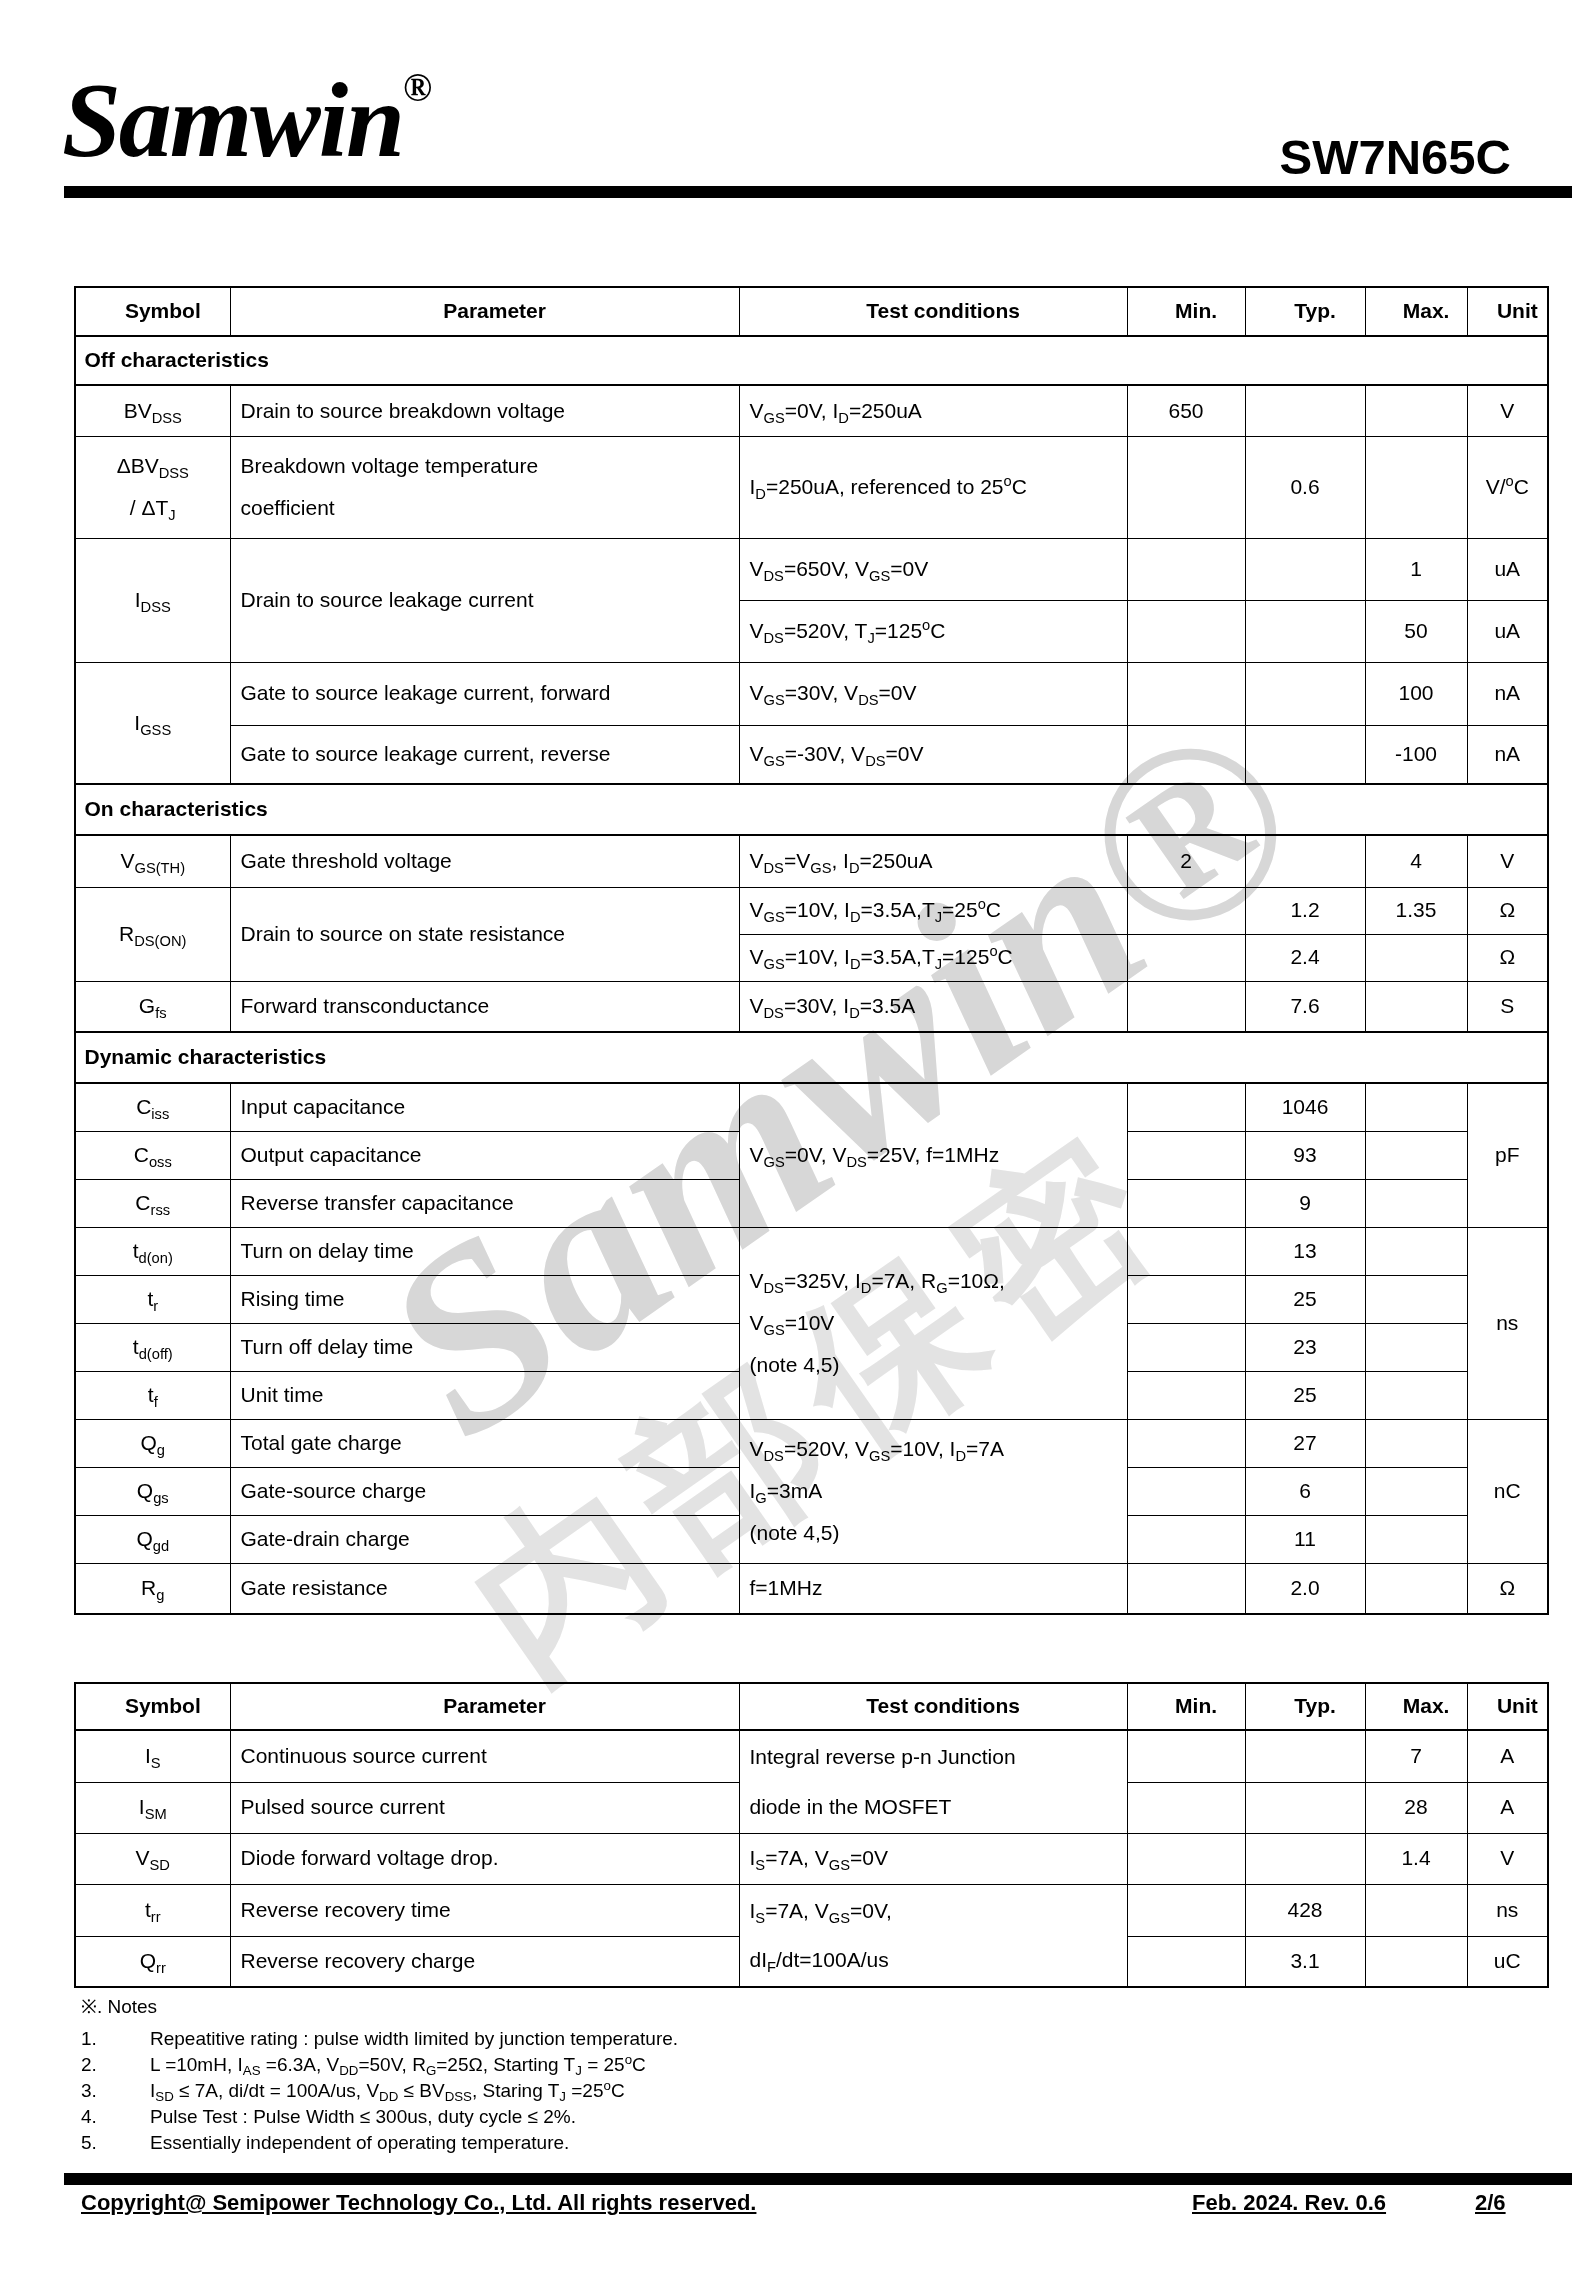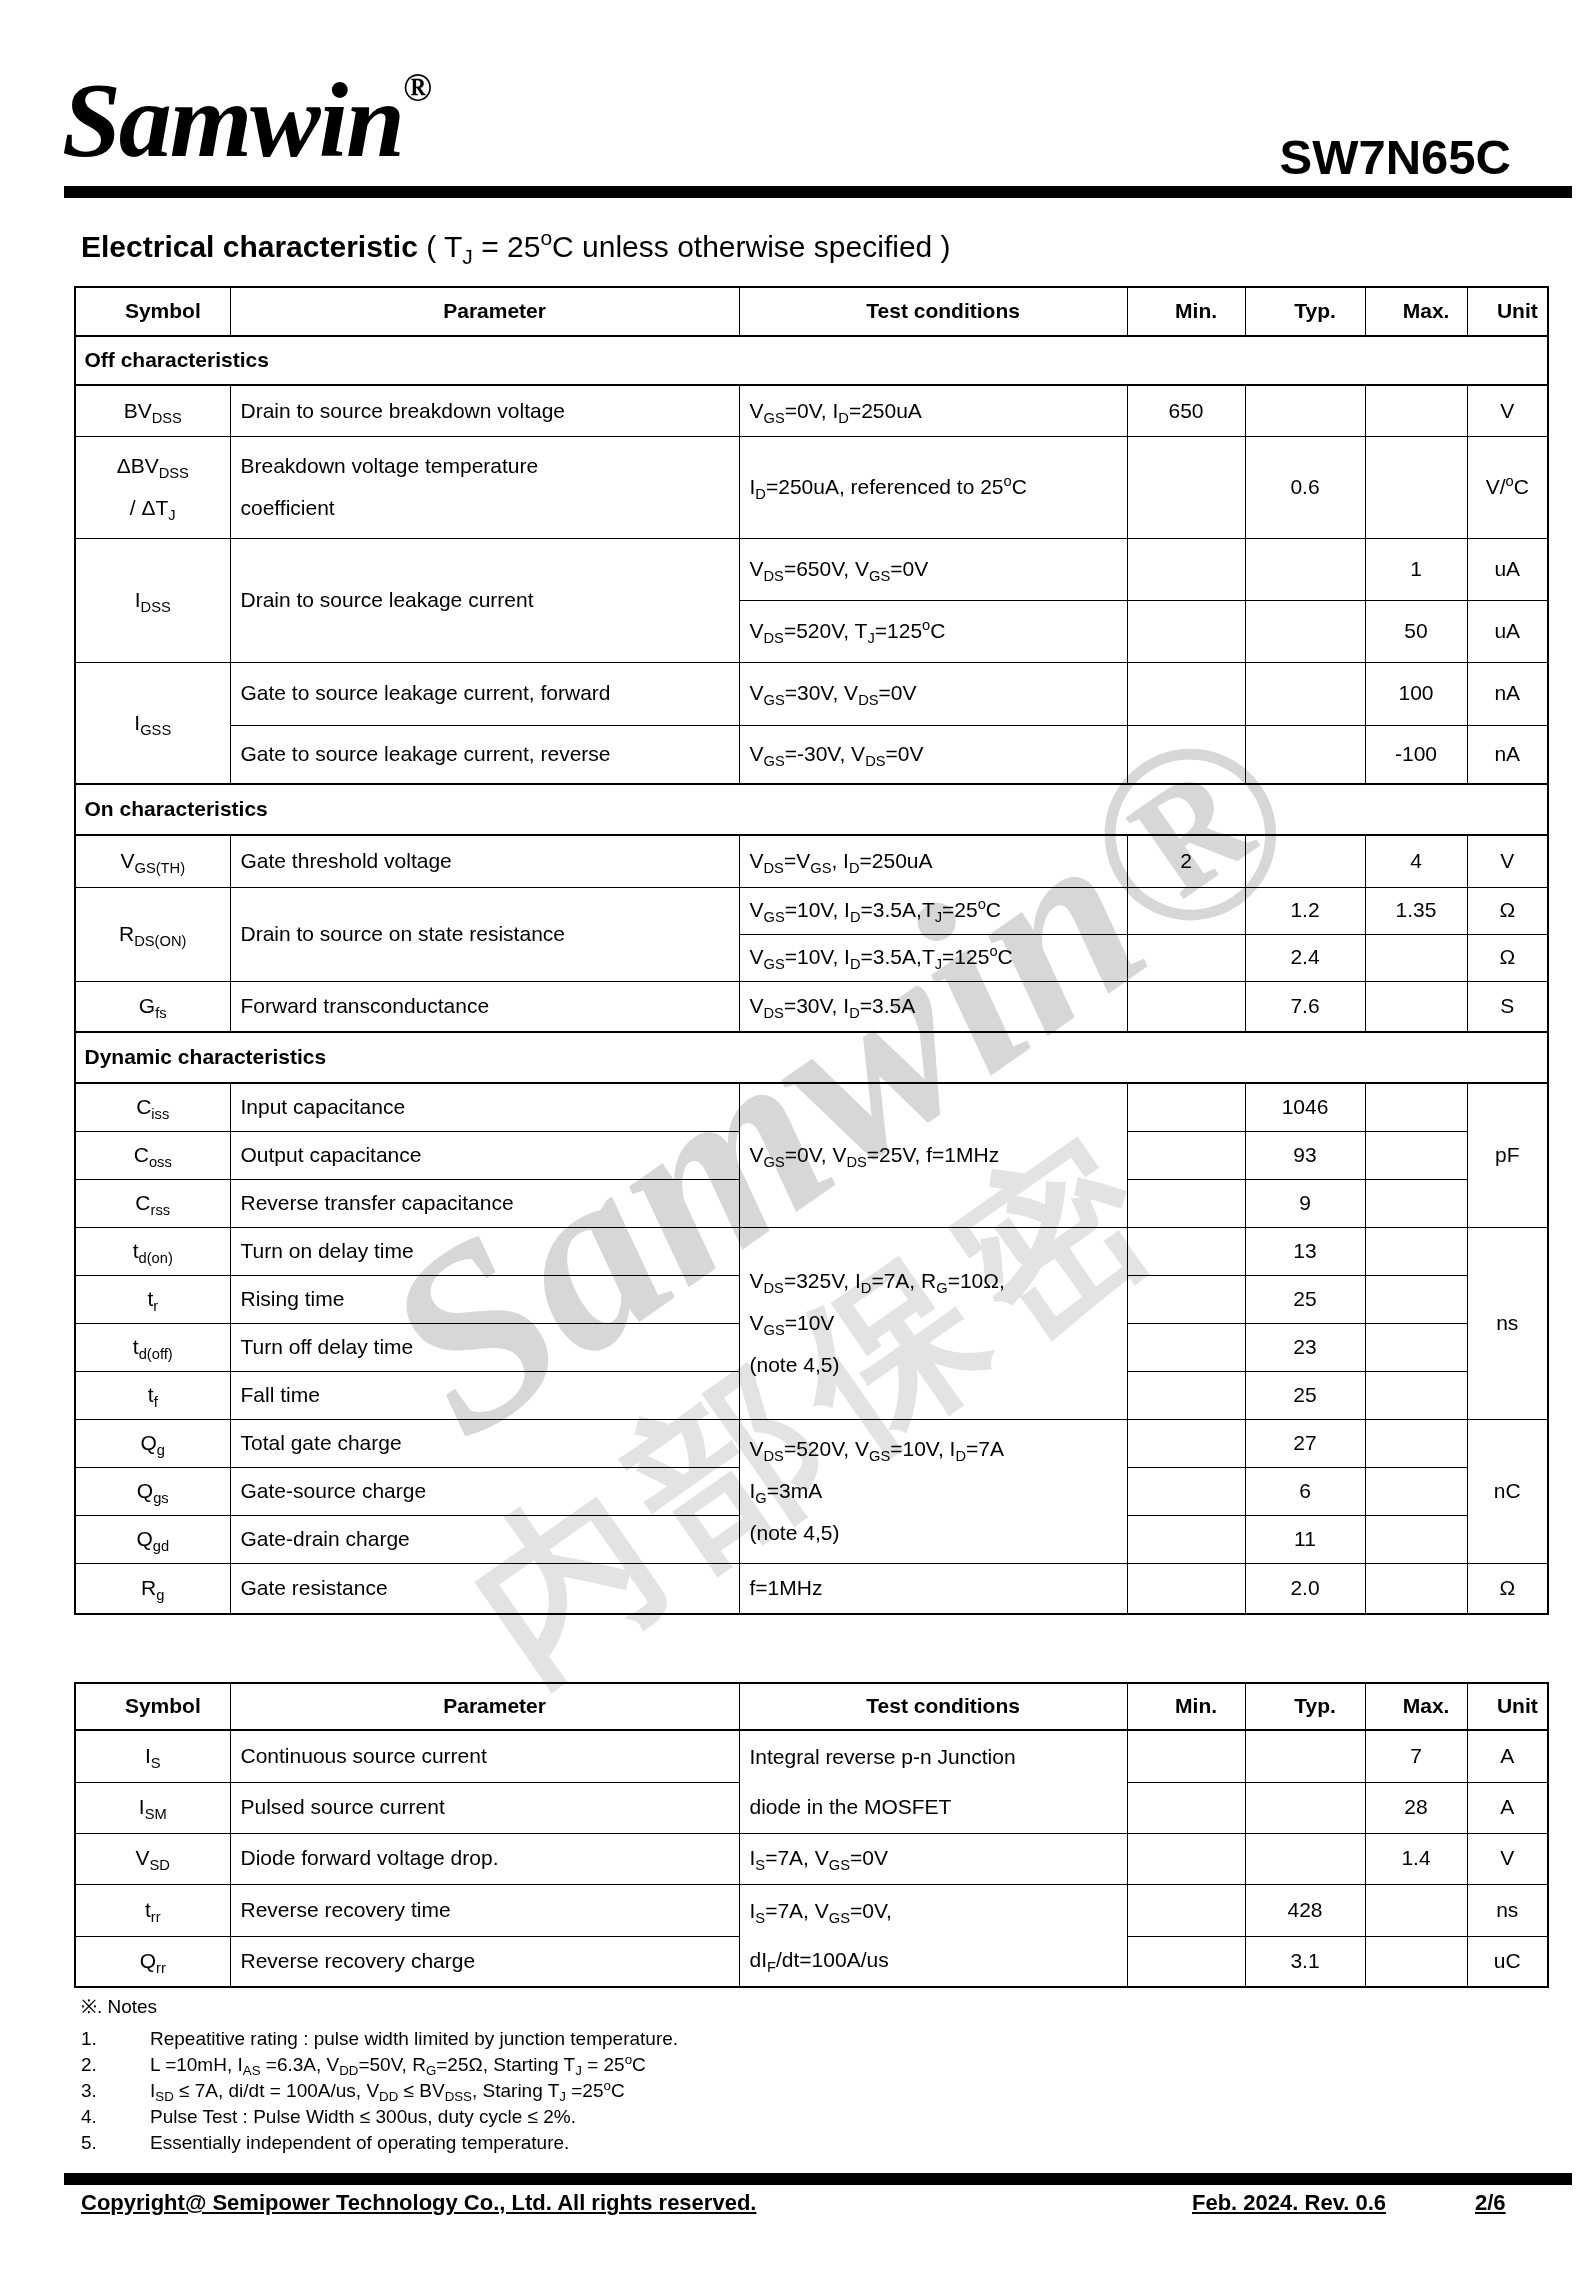--- a/index.html
+++ b/index.html
@@ -66,21 +66,20 @@
 
 <div class="page">
 
   <div class="wm wm-en">Samwin®</div>
   <div class="wm wm-cjk">内部保密</div>
 
   <div class="logo"><span>Samwin</span><span class="reg">®</span></div>
   <div class="part-number">SW7N65C</div>
   <div class="rule rule-top"></div>
 
-  <div class="title1"><b>Electrical characteristic</b><span> ( T<sub>J</sub> = 25<sup>o</sup>C unless otherwise specified )</span></div>
 
   <div class="tablebox" id="table1-wrap">
     <table>
         <colgroup>
           <col style="width: 155px;">
           <col style="width: 509px;">
           <col style="width: 388px;">
           <col style="width: 118px;">
           <col style="width: 120px;">
           <col style="width: 102px;">
@@ -231,21 +230,21 @@
           </tr>
           <tr class="data" style="height: 48px;">
             <td class="c0">t<sub>d(off)</sub></td>
             <td class="c1">Turn off delay time</td>
             <td class="c3"></td>
             <td class="c4">23</td>
             <td class="c5"></td>
           </tr>
           <tr class="data" style="height: 48px;">
             <td class="c0">t<sub>f</sub></td>
-            <td class="c1">Fall time</td>
+            <td class="c1">Unit time</td>
             <td class="c3"></td>
             <td class="c4">25</td>
             <td class="c5"></td>
           </tr>
           <tr class="data" style="height: 48px;">
             <td class="c0">Q<sub>g</sub></td>
             <td class="c1">Total gate charge</td>
             <td rowspan="3" class="c2 multiline">V<sub>DS</sub>=520V, V<sub>GS</sub>=10V, I<sub>D</sub>=7A<br>I<sub>G</sub>=3mA<br>(note 4,5)</td>
             <td class="c3"></td>
             <td class="c4">27</td>

